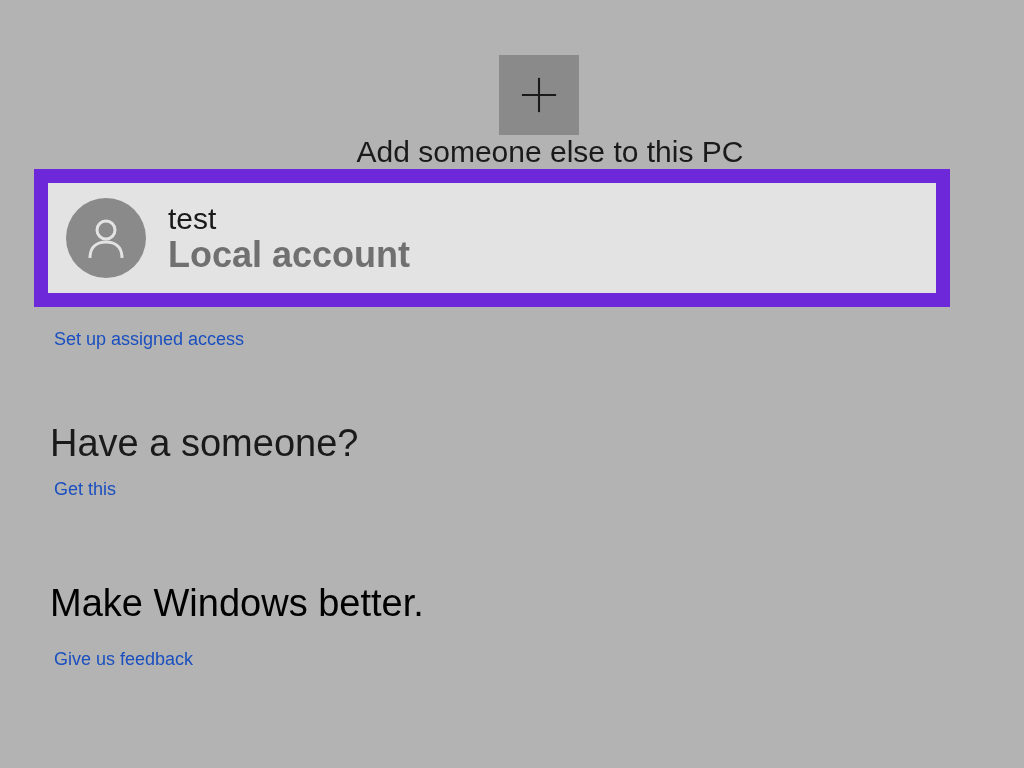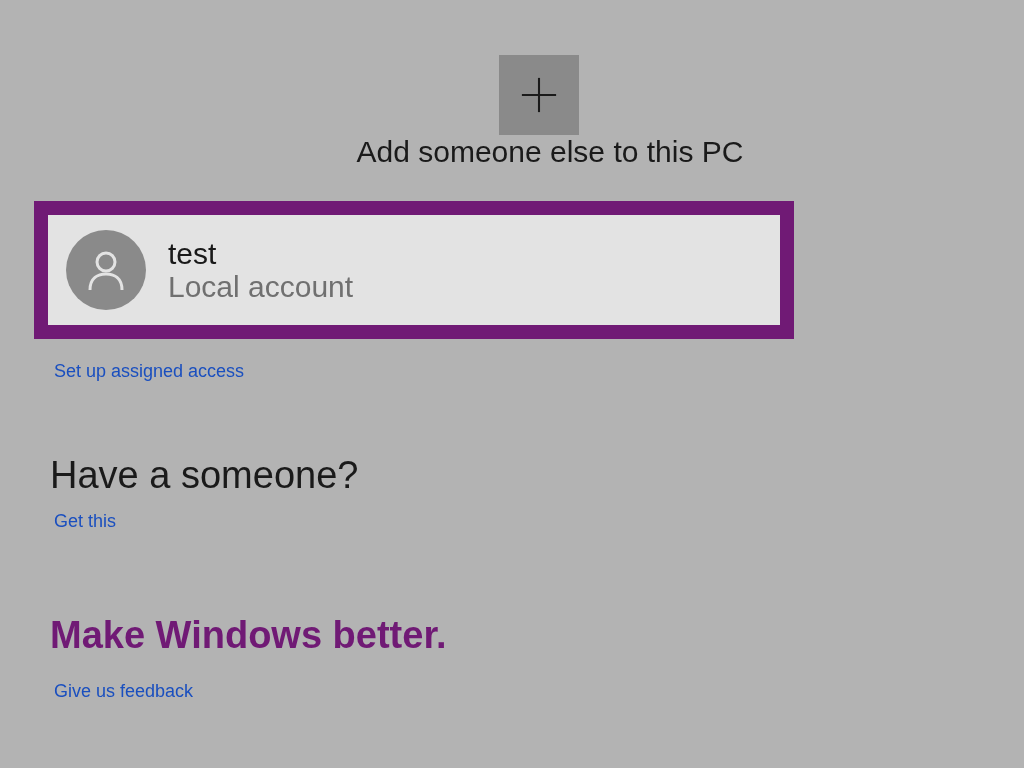--- a/index.html
+++ b/index.html
@@ -34,23 +34,23 @@
       width: 38px;
       height: 38px;
     }
     .add-user-label {
       font-size: 30px;
       color: #1a1a1a;
       margin-left: 22px;
       font-weight: 400;
     }
     .highlight-wrap {
-      margin: 32px 0 0 34px;
-      width: 760px;
-      background: #701a75;
+      margin: 0 0 0 34px;
+      width: 916px;
+      background: #6d28d9;
       padding: 14px;
     }
     .user-row {
       background: #e3e3e3;
       display: flex;
       align-items: center;
       padding: 15px 15px 15px 18px;
       cursor: pointer;
     }
     .avatar {
@@ -72,24 +72,24 @@
       display: flex;
       flex-direction: column;
     }
     .user-name {
       font-size: 30px;
       color: #1a1a1a;
       line-height: 1.1;
       font-weight: 400;
     }
     .user-type {
-      font-size: 30px;
+      font-size: 36px;
       color: #707070;
       line-height: 1.1;
-      font-weight: 400;
+      font-weight: 700;
     }
     .link {
       display: block;
       font-size: 18px;
       color: #1a4fbf;
       cursor: pointer;
       font-weight: 400;
     }
     .link-assigned {
       margin: 22px 0 0 54px;
@@ -98,22 +98,22 @@
       font-size: 38px;
       color: #1a1a1a;
       font-weight: 400;
       margin: 72px 0 0 50px;
     }
     .link-help {
       margin: 14px 0 0 54px;
     }
     .section-heading-2 {
       font-size: 38px;
-      color: #701a75;
-      font-weight: 700;
+      color: #000000;
+      font-weight: 400;
       margin: 82px 0 0 50px;
     }
     .link-feedback {
       margin: 24px 0 0 54px;
     }
   </style>
 </head>
 <body>
 
 <div class="add-user-row">

